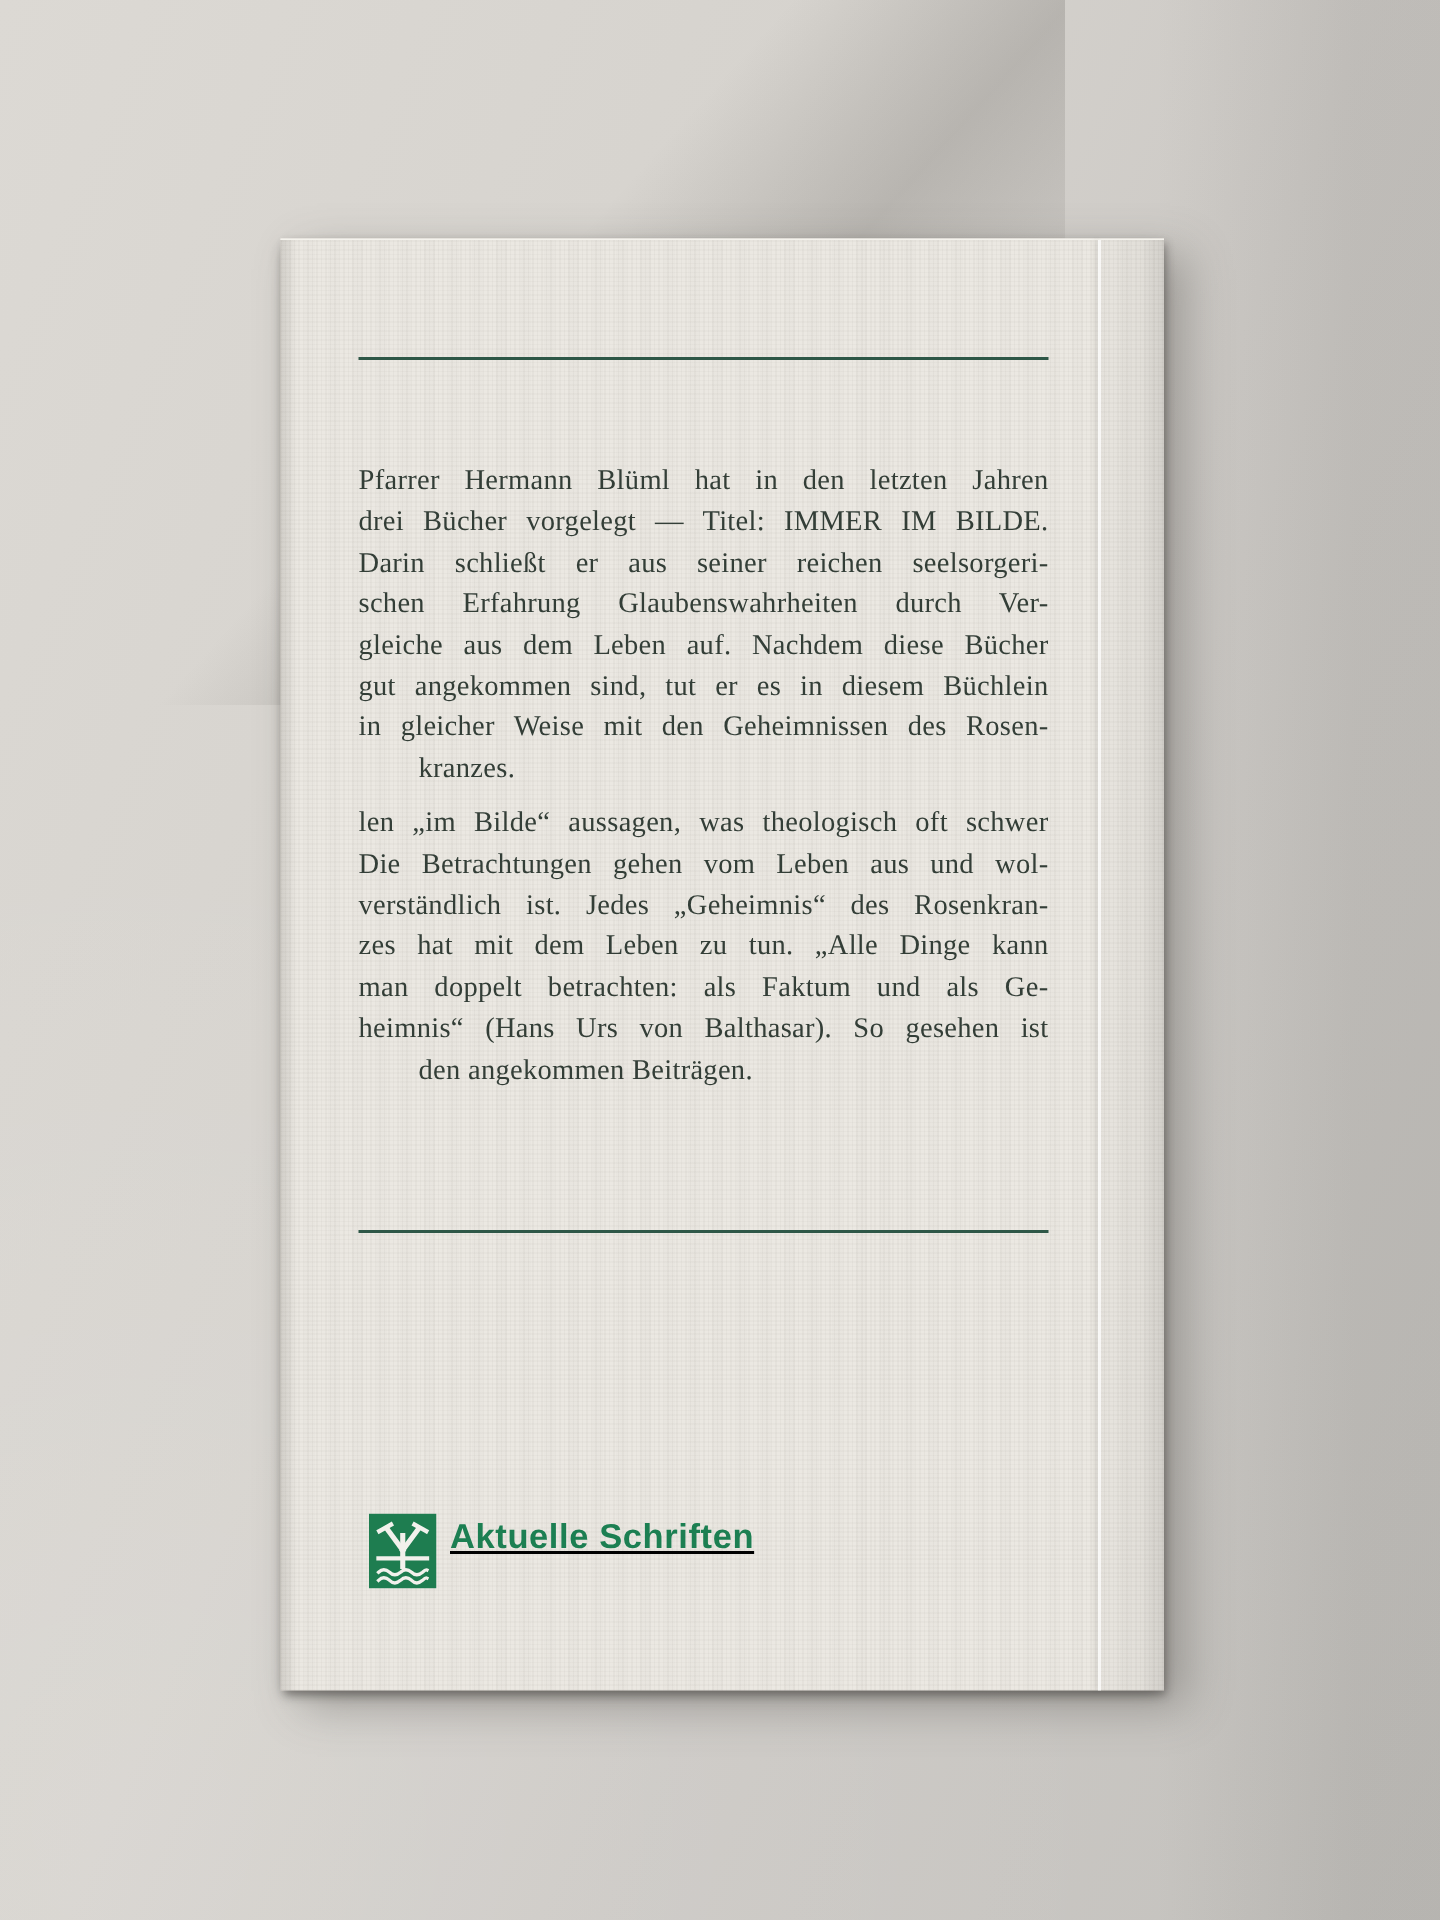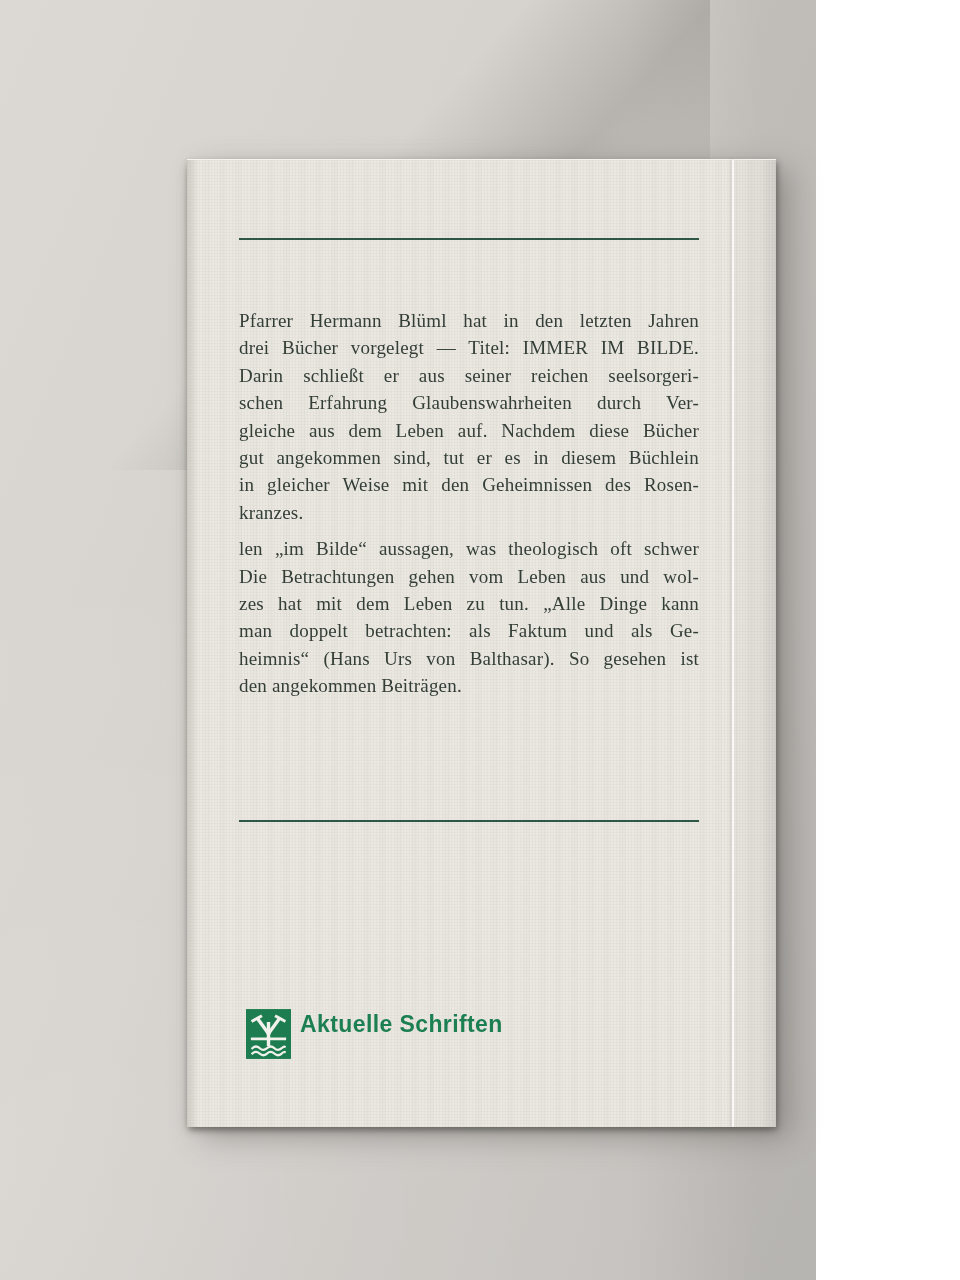--- a/index.html
+++ b/index.html
@@ -7,21 +7,21 @@
     padding: 0;
     width: 960px;
     height: 1280px;
     overflow: hidden;
     font-family: "Liberation Serif", serif;
   }
 
   
   .photo {
     position: relative;
-    width: 816px;
+    width: 960px;
     height: 1280px;
     background:
       radial-gradient(120% 90% at 8% 95%, rgba(255,255,255,0.10), transparent 60%),
       linear-gradient(112deg, #dcd9d4 0%, #d6d3ce 38%, #cdcac6 62%, #c3c1bd 100%);
   }
   
   .bg-shade {
     position: absolute;
     left: 90px; top: 0;
     width: 620px; height: 470px;
@@ -113,29 +113,30 @@
     font-size: 19px;
     line-height: 27.4px;
     letter-spacing: 0.2px;
   }
   .para + .para { margin-top: 9px; }
   .text-line {
     text-align: justify;
     text-align-last: justify;
     white-space: normal;
   }
-  .para .text-line:last-child { text-align-last: left; }
+  .para .text-line:last-child { text-align-last: left; margin-left: 40px; }
 
   
   .publisher {
     position: absolute;
     left: 59px;
     top: 849px;
     display: flex;
     align-items: flex-start;
+    text-decoration: underline;
   }
   .logo {
     display: block;
     width: 45px;
     height: 50px;
     margin-right: 9px;
     flex: 0 0 auto;
   }
   .logo svg { display: block; width: 100%; height: 100%; }
   .pub-text {
@@ -170,20 +171,21 @@
           <div class="text-line">Darin schließt er aus seiner reichen seelsorgeri-</div>
           <div class="text-line">schen Erfahrung Glaubenswahrheiten durch Ver-</div>
           <div class="text-line">gleiche aus dem Leben auf. Nachdem diese Bücher</div>
           <div class="text-line">gut angekommen sind, tut er es in diesem Büchlein</div>
           <div class="text-line">in gleicher Weise mit den Geheimnissen des Rosen-</div>
           <div class="text-line">kranzes.</div>
         </div>
       <div class="para">
           <div class="text-line">len „im Bilde“ aussagen, was theologisch oft schwer</div>
           <div class="text-line">Die Betrachtungen gehen vom Leben aus und wol-</div>
+          <div class="text-line">verständlich ist. Jedes „Geheimnis“ des Rosenkran-</div>
           <div class="text-line">zes hat mit dem Leben zu tun. „Alle Dinge kann</div>
           <div class="text-line">man doppelt betrachten: als Faktum und als Ge-</div>
           <div class="text-line">heimnis“ (Hans Urs von Balthasar). So gesehen ist</div>
           <div class="text-line">den angekommen Beiträgen.</div>
         </div>
     </div>
 
     <div class="rule rule-bottom"></div>
 
     <div class="publisher">

